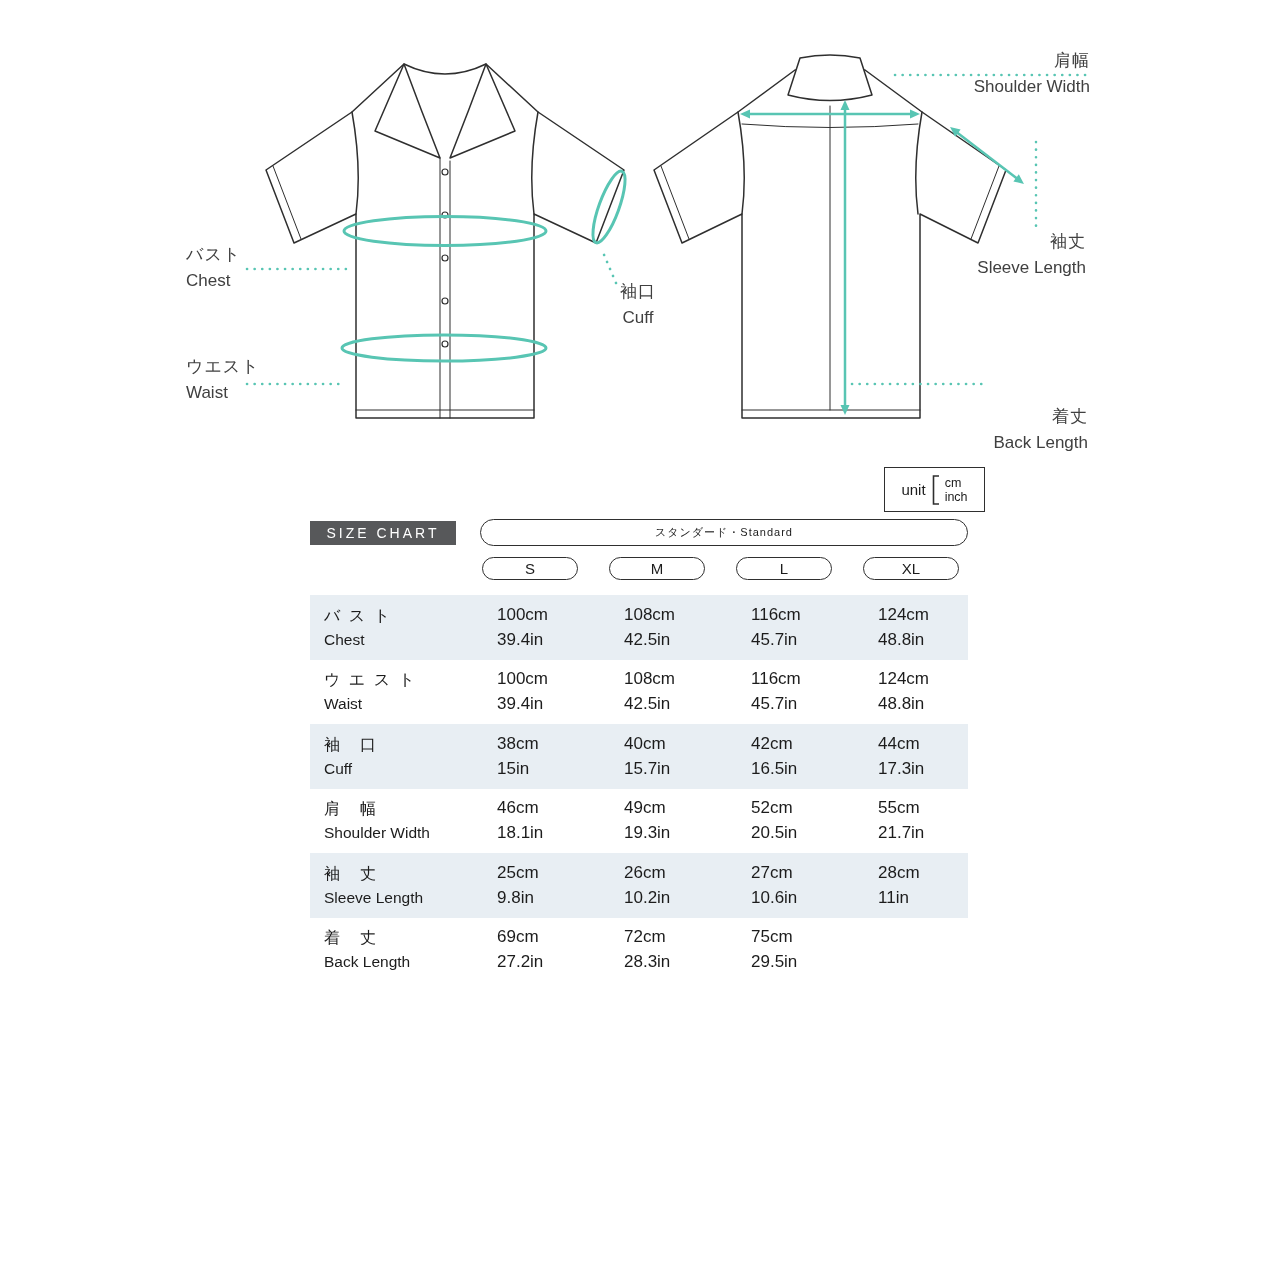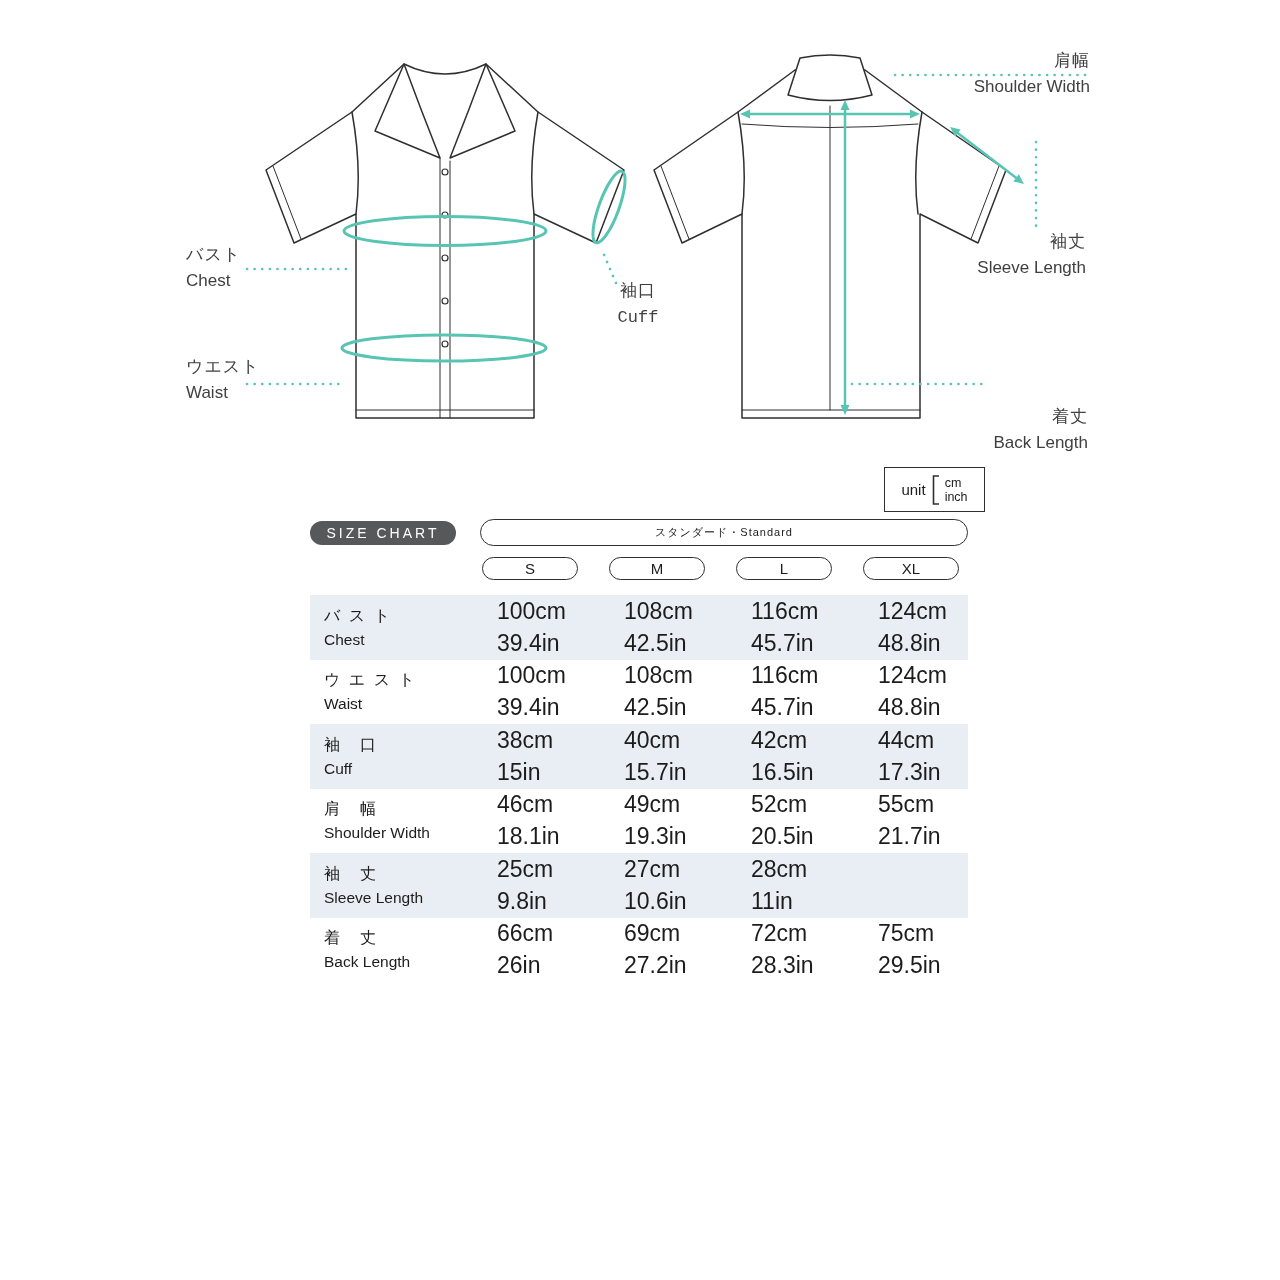--- a/index.html
+++ b/index.html
@@ -23,21 +23,21 @@
     border:1.5px solid #2f2f2f; box-sizing:border-box;
     display:flex; align-items:center; justify-content:center; gap:5px;
     font-size:15px;
   }
   .unit-units { display:flex; flex-direction:column; font-size:12.5px; line-height:14px; }
   .unit-units span { display:block; }
 
   
   .badge {
     position:absolute; left:310px; top:521px; width:146px; height:24px;
-    background:#57585a; color:#ffffff; border-radius:12px;
+    background:#57585a; color:#ffffff; border-radius:0;
     display:flex; align-items:center; justify-content:center;
     font-size:14px; letter-spacing:3px;
   }
   .std-pill {
     position:absolute; left:480px; top:519px; width:488px; height:27px;
     border:1.5px solid #2f2f2f; border-radius:14px; box-sizing:border-box;
     display:flex; align-items:center; justify-content:center;
     font-size:11px; letter-spacing:1px; background:#fff;
   }
   .size-pill {
@@ -53,21 +53,21 @@
   .sizetable { position:absolute; left:310px; top:595px; width:658px; }
   .trow {
     display:grid; grid-template-columns:150px 127px 127px 127px 127px;
     height:64.5px;
   }
   .trow:nth-child(odd) { background:#e8eef3; }
   .cell { display:flex; flex-direction:column; justify-content:center; height:100%; box-sizing:border-box; }
   .cell.label { padding-left:14px; }
   .cell.label .jp { font-size:16px; letter-spacing:2px; }
   .cell.label .en { font-size:15.5px; margin-top:4px; }
-  .cell.val { padding-left:37px; font-size:23px; }
+  .cell.val { padding-left:37px; font-size:17px; }
   .cell.val .in { margin-top:5px; }
 </style>
 </head>
 <body>
 
 <div class="canvas">
 
   <svg class="diagram" width="1280" height="470" viewBox="0 0 1280 470">
 
     <g stroke="#2f2f2f" stroke-width="1.5" fill="none" stroke-linejoin="round" stroke-linecap="round">
@@ -132,21 +132,21 @@
   </svg>
 
   <div class="dlabel" style="left:186px; top:244px;">
     <div class="jp">バスト</div>
     <div class="en">Chest</div>
   </div>
   <div class="dlabel" style="left:186px; top:356px;">
     <div class="jp">ウエスト</div>
     <div class="en">Waist</div>
   </div>
-  <div class="dlabel center" style="left:596px; top:281px; width:84px;font-family:Liberation Mono, monospace;">
+  <div class="dlabel center" style="left:596px; top:281px; width:84px;">
     <div class="jp">袖口</div>
     <div class="en">Cuff</div>
   </div>
   <div class="dlabel right" style="left:890px; top:50px; width:200px;">
     <div class="jp">肩幅</div>
     <div class="en">Shoulder Width</div>
   </div>
   <div class="dlabel right" style="left:886px; top:231px; width:200px;">
     <div class="jp">袖丈</div>
     <div class="en">Sleeve Length</div>
@@ -271,39 +271,39 @@
     <div class="trow">
       <div class="cell label">
         <div class="jp">袖　丈</div>
         <div class="en">Sleeve Length</div>
       </div>
       <div class="cell val">
         <div class="cm">25cm</div>
         <div class="in">9.8in</div>
       </div>
       <div class="cell val">
+        <div class="cm">26cm</div>
+        <div class="in">10.2in</div>
+      </div>
+      <div class="cell val">
         <div class="cm">27cm</div>
         <div class="in">10.6in</div>
       </div>
       <div class="cell val">
         <div class="cm">28cm</div>
         <div class="in">11in</div>
       </div>
     </div>
 
     <div class="trow">
       <div class="cell label">
         <div class="jp">着　丈</div>
         <div class="en">Back Length</div>
       </div>
       <div class="cell val">
-        <div class="cm">66cm</div>
-        <div class="in">26in</div>
-      </div>
-      <div class="cell val">
         <div class="cm">69cm</div>
         <div class="in">27.2in</div>
       </div>
       <div class="cell val">
         <div class="cm">72cm</div>
         <div class="in">28.3in</div>
       </div>
       <div class="cell val">
         <div class="cm">75cm</div>
         <div class="in">29.5in</div>

